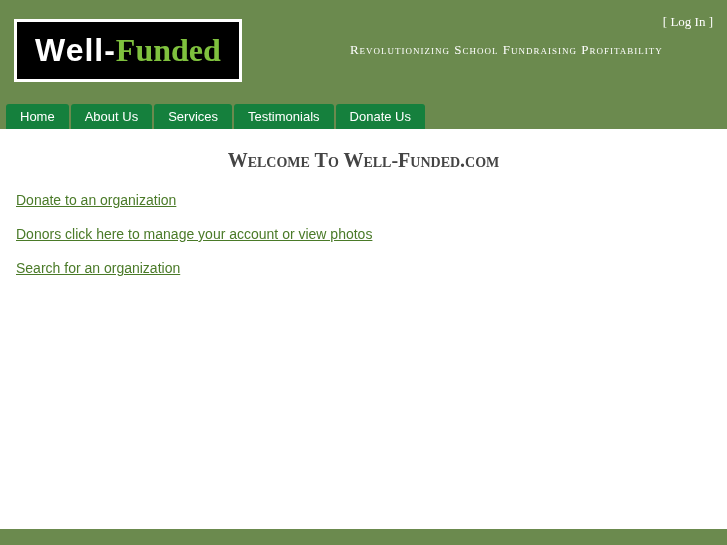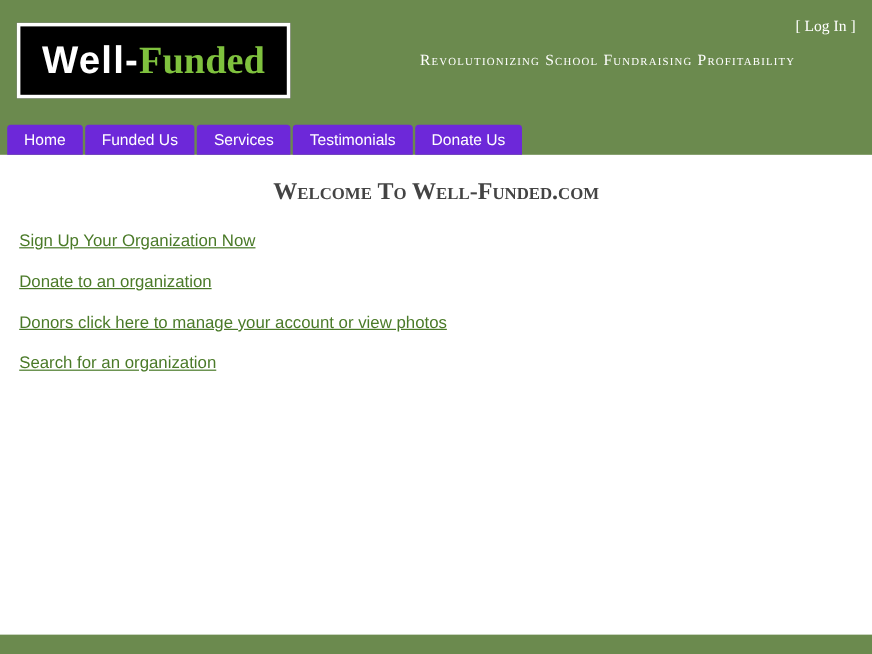--- a/index.html
+++ b/index.html
@@ -61,21 +61,21 @@
 
     
     #nav {
       background: #6b8a4e;
       padding: 4px 6px 0 6px;
       display: flex;
       gap: 2px;
     }
 
     .nav-item {
-      background: #6d28d9;
+      background: #15803d;
       color: #fff;
       font-size: 13px;
       font-family: Arial, sans-serif;
       padding: 5px 14px;
       cursor: pointer;
       border-radius: 3px 3px 0 0;
       text-decoration: none;
     }
 
     
@@ -120,29 +120,28 @@
     <span id="logo-well">Well-</span><span id="logo-funded">Funded</span>
   </div>
   <div id="tagline">Revolutionizing School Fundraising Profitability</div>
   <div id="login-area">
     <a>[ Log In ]</a>
   </div>
 </div>
 
 <div id="nav">
   <a class="nav-item">Home</a>
-  <a class="nav-item">Funded Us</a>
+  <a class="nav-item">About Us</a>
   <a class="nav-item">Services</a>
   <a class="nav-item">Testimonials</a>
   <a class="nav-item">Donate Us</a>
 </div>
 
 <div id="main">
   <div id="page-title">Welcome To Well-Funded.com</div>
   <div>
-    <a class="content-link">Sign Up Your Organization Now</a>
     <a class="content-link">Donate to an organization</a>
     <a class="content-link">Donors click here to manage your account or view photos</a>
     <a class="content-link">Search for an organization</a>
   </div>
 </div>
 
 <div id="footer"></div>
 
 </body></html>

